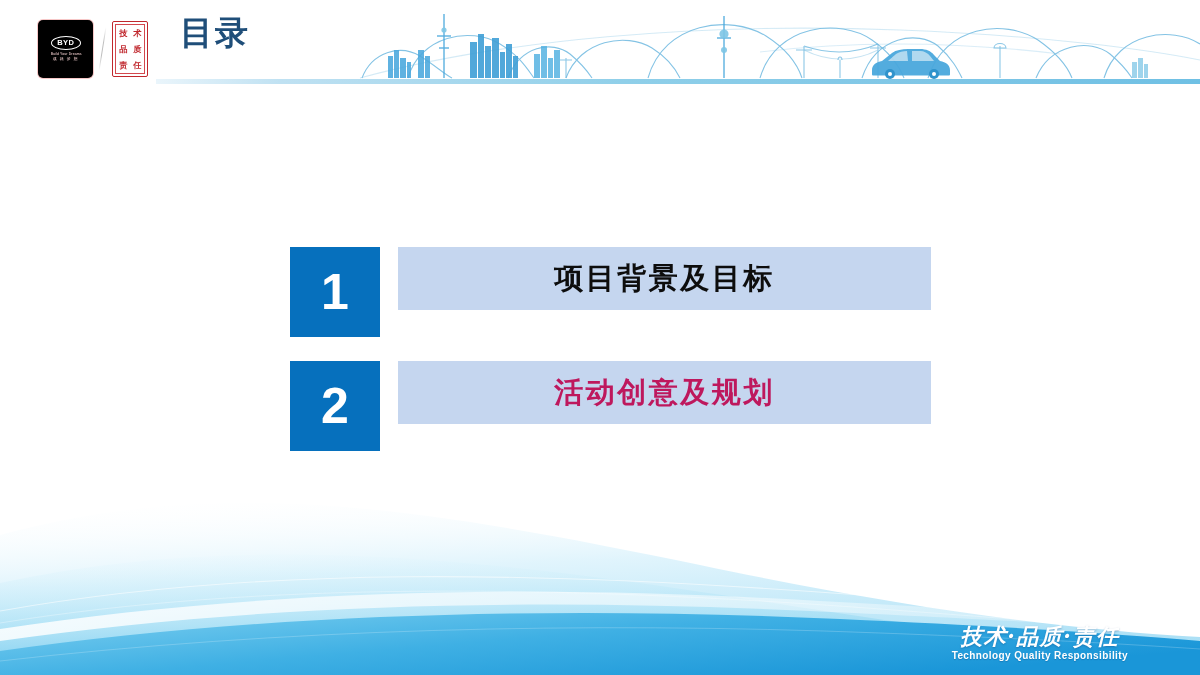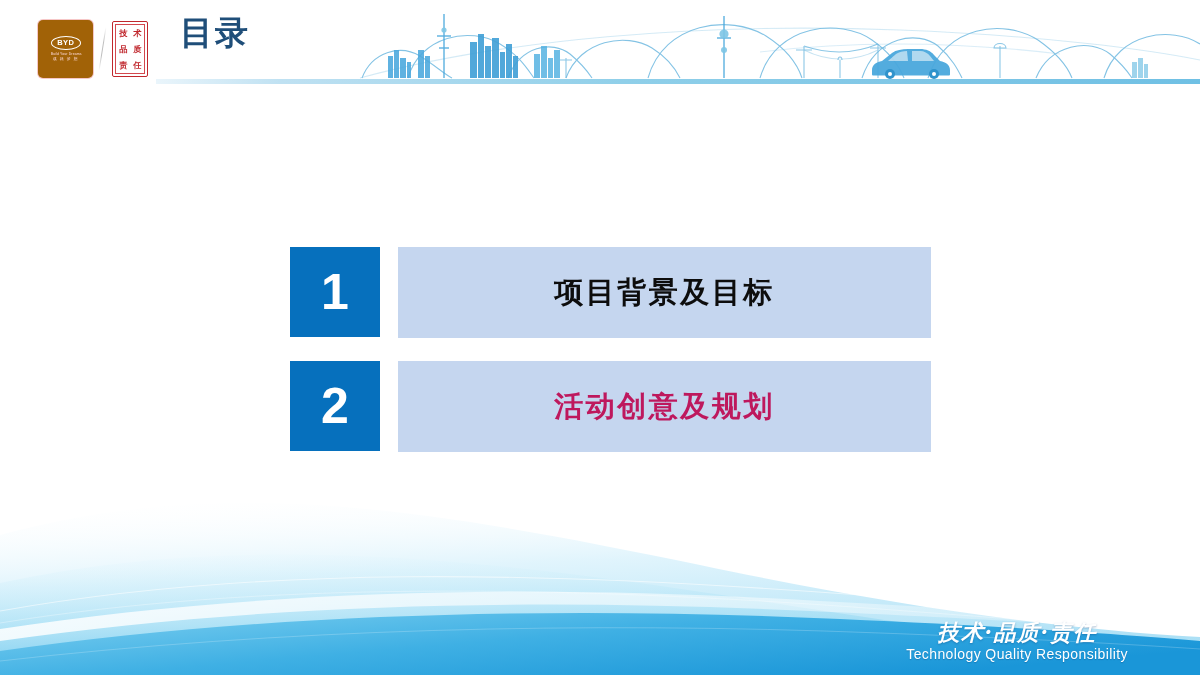--- a/index.html
+++ b/index.html
@@ -34,21 +34,21 @@
     position:absolute; left:38px; top:18px;
     width:110px; height:62px;
     z-index:5;
     display:flex; align-items:center; gap:7px;
   }
 
   
   .byd-logo {
     position:relative;
     width:60px; height:58px;
-    background:#a16207;
+    background:#000000;
     border-radius:5px;
     display:flex; flex-direction:column;
     align-items:center; justify-content:center;
     box-shadow:0 0 0 1px rgba(220,30,30,.25);
   }
   .byd-oval {
     width:30px; height:14px;
     border:1.6px solid #ffffff;
     border-radius:50%;
     display:flex; align-items:center; justify-content:center;
@@ -146,21 +146,21 @@
   .num-box span {
     color:#ffffff;
     font-size:50px;
     font-weight:bold;
     line-height:1;
     letter-spacing:0;
   }
 
   .label-panel {
     position:absolute; left:108px; top:0;
-    width:533px; height:91px;
+    width:533px; height:63px;
     background:#c5d6ef;
     display:flex; align-items:center; justify-content:center;
   }
   .label-panel span {
     font-size:29px;
     font-weight:bold;
     letter-spacing:2.5px;
     line-height:1;
   }
   .label-panel.active span { color:#0d0d0d; }
@@ -186,22 +186,22 @@
     font-size:22px;
     font-weight:bold;
     font-family:"DejaVu Serif", serif;
     letter-spacing:1.5px;
     font-style:italic;
     display:block;
     text-shadow:0 1px 2px rgba(0,60,120,.35);
   }
   .slogan-en {
     color:#ffffff;
-    font-size:14px;
-    font-weight:normal;
+    font-size:10px;
+    font-weight:bold;
     letter-spacing:.4px;
     display:block;
     margin-top:4px;
     text-shadow:0 1px 1px rgba(0,60,120,.3);
   }
 </style>
 </head>
 <body>
 
 <div class="slide">

